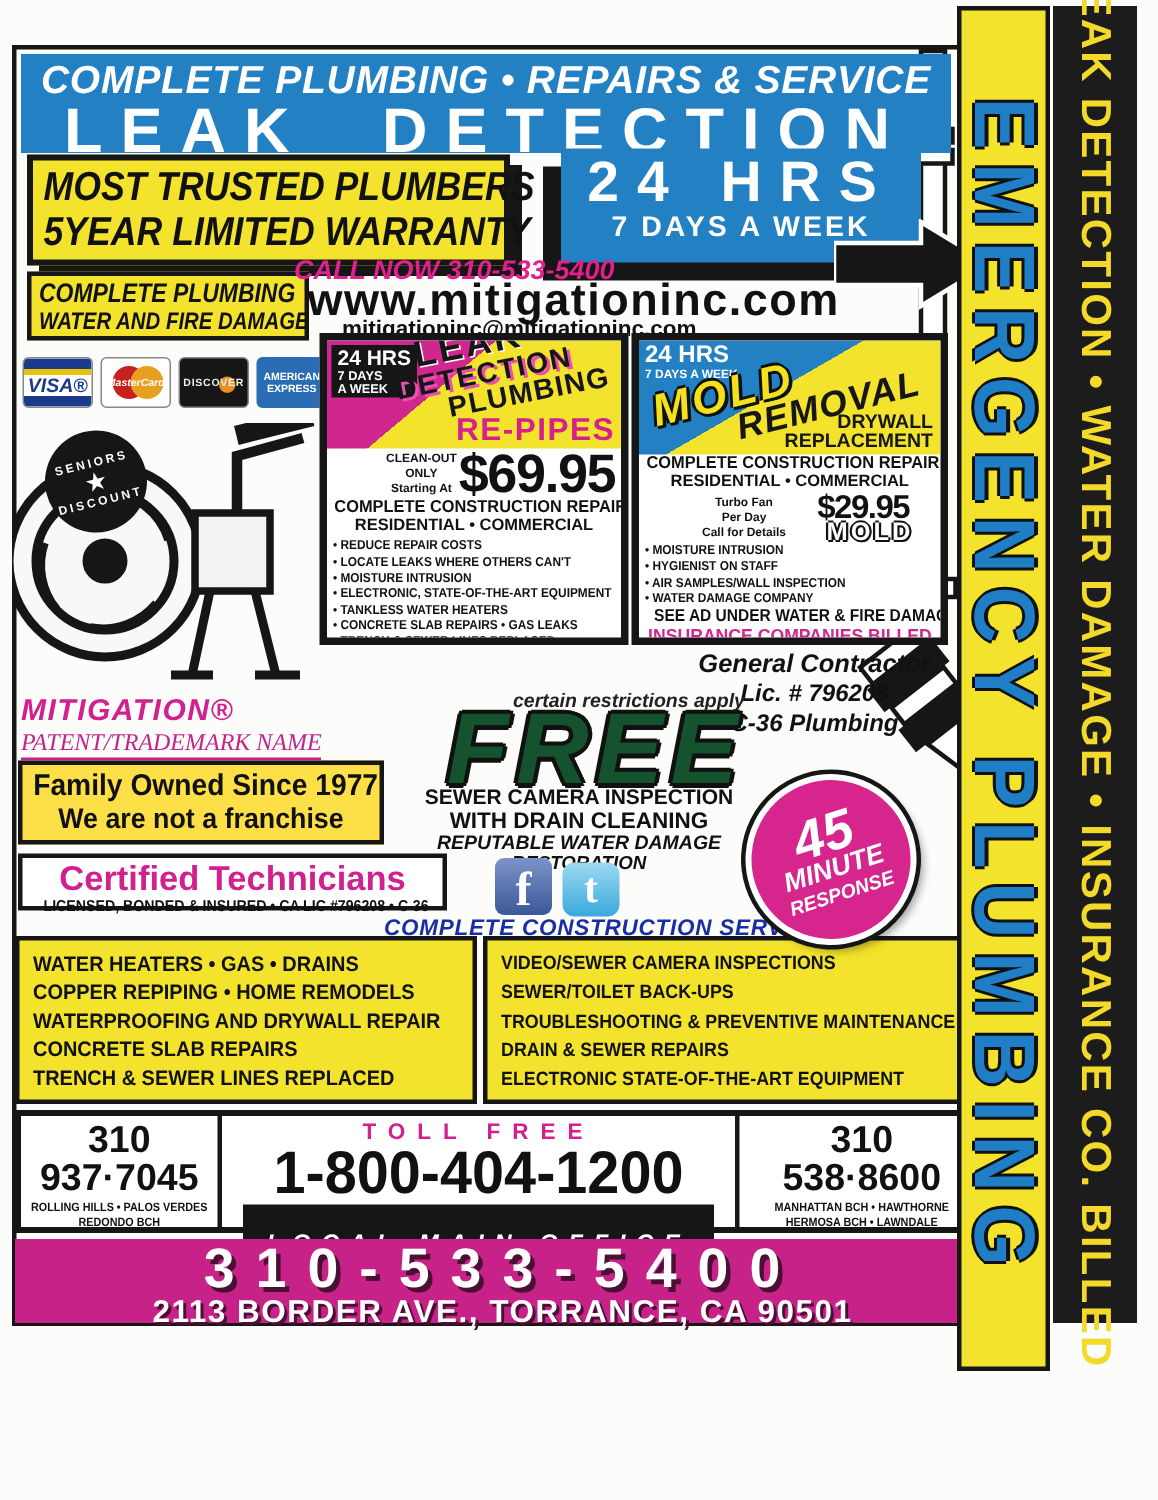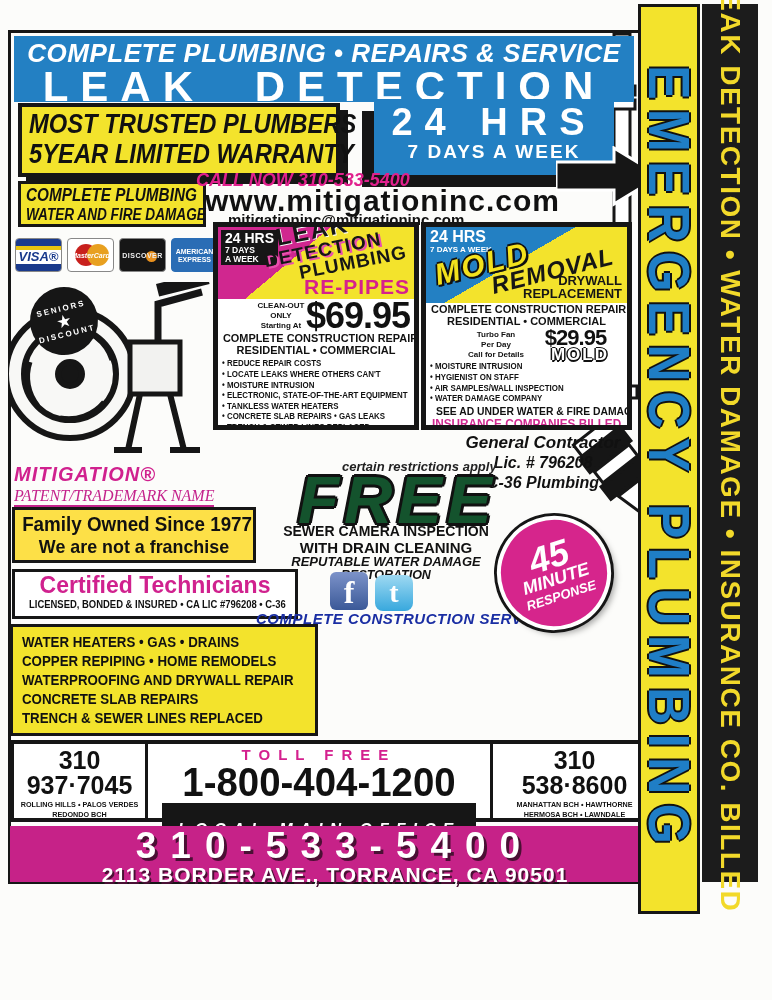--- a/index.html
+++ b/index.html
@@ -96,21 +96,21 @@
         text-shadow:3px 0 0 #111,-3px 0 0 #111,0 3px 0 #111,0 -3px 0 #111,2px 2px 0 #111,-2px 2px 0 #111,2px -2px 0 #111,-2px -2px 0 #111;}
   .free-sub{left:278px;top:524px;width:216px;text-align:center;z-index:2;color:#111;}
   .fs1{font-size:14px;font-weight:bold;line-height:1.12;}
   .fs2{font-size:15px;font-weight:bold;line-height:1.05;}
   .fs3{font-size:13px;font-weight:bold;font-style:italic;line-height:1.05;}
   .fs4{font-size:12.5px;font-weight:bold;font-style:italic;line-height:1.1;}
   
   .family{left:12px;top:507px;width:244px;height:56px;background:#fde047;border:3px solid #161616;z-index:2;text-align:center;padding-top:3px;}
   .family .fa1{font-size:20px;font-weight:bold;color:#111;transform:scaleX(.94);white-space:nowrap;line-height:1.15;}
   .family .fa2{font-size:19px;font-weight:bold;color:#111;transform:scaleX(.94);white-space:nowrap;}
-  .cert{left:12px;top:569px;width:286px;height:50px;background:#fff;border:3px solid #161616;z-index:2;text-align:center;}
+  .cert{left:12px;top:569px;width:286px;height:38px;background:#fff;border:3px solid #161616;z-index:2;text-align:center;}
   .cert-t{color:#d0218e;font-weight:bold;font-size:23px;line-height:1.08;margin-top:1px;}
   .cert-s{color:#111;font-weight:bold;font-size:10.5px;white-space:nowrap;transform:scaleX(.9);}
   
   .badge45{left:497px;top:516px;width:114px;height:114px;border-radius:50%;background:#d6258c;border:4px solid #fff;
            box-shadow:0 0 0 3px #161616,3px 5px 6px rgba(0,0,0,.35);z-index:4;color:#fff;
            display:flex;flex-direction:column;align-items:center;justify-content:center;transform:rotate(-18deg);}
   .b45-1{font-size:36px;font-weight:bold;font-style:italic;line-height:.8;}
   .b45-2{font-size:18px;font-weight:bold;font-style:italic;line-height:1.05;}
   .b45-3{font-size:13px;font-weight:bold;font-style:italic;}
   
@@ -358,20 +358,27 @@
   <div class="abs tw">t</div>
   <div class="abs ccs">COMPLETE CONSTRUCTION SERVICES</div>
 
   <div class="abs svc svcL">
     <div>WATER HEATERS  •  GAS  •  DRAINS</div>
     <div>COPPER REPIPING  •  HOME REMODELS</div>
     <div>WATERPROOFING AND DRYWALL REPAIR</div>
     <div>CONCRETE SLAB REPAIRS</div>
     <div>TRENCH &amp; SEWER LINES REPLACED</div>
   </div>
+  <div class="abs svc svcR">
+    <div>VIDEO/SEWER CAMERA INSPECTIONS</div>
+    <div>SEWER/TOILET BACK-UPS</div>
+    <div>TROUBLESHOOTING &amp; PREVENTIVE MAINTENANCE</div>
+    <div>DRAIN &amp; SEWER REPAIRS</div>
+    <div>ELECTRONIC STATE-OF-THE-ART EQUIPMENT</div>
+  </div>
 
   <div class="abs contact">
     <div class="col-side bdr-r">
       <div class="ph-big">310</div>
       <div class="ph-big">937·7045</div>
       <div class="cities">ROLLING HILLS • PALOS VERDES</div>
       <div class="cities2">REDONDO BCH</div>
     </div>
     <div class="col-mid">
       <div class="toll">TOLL FREE</div>

